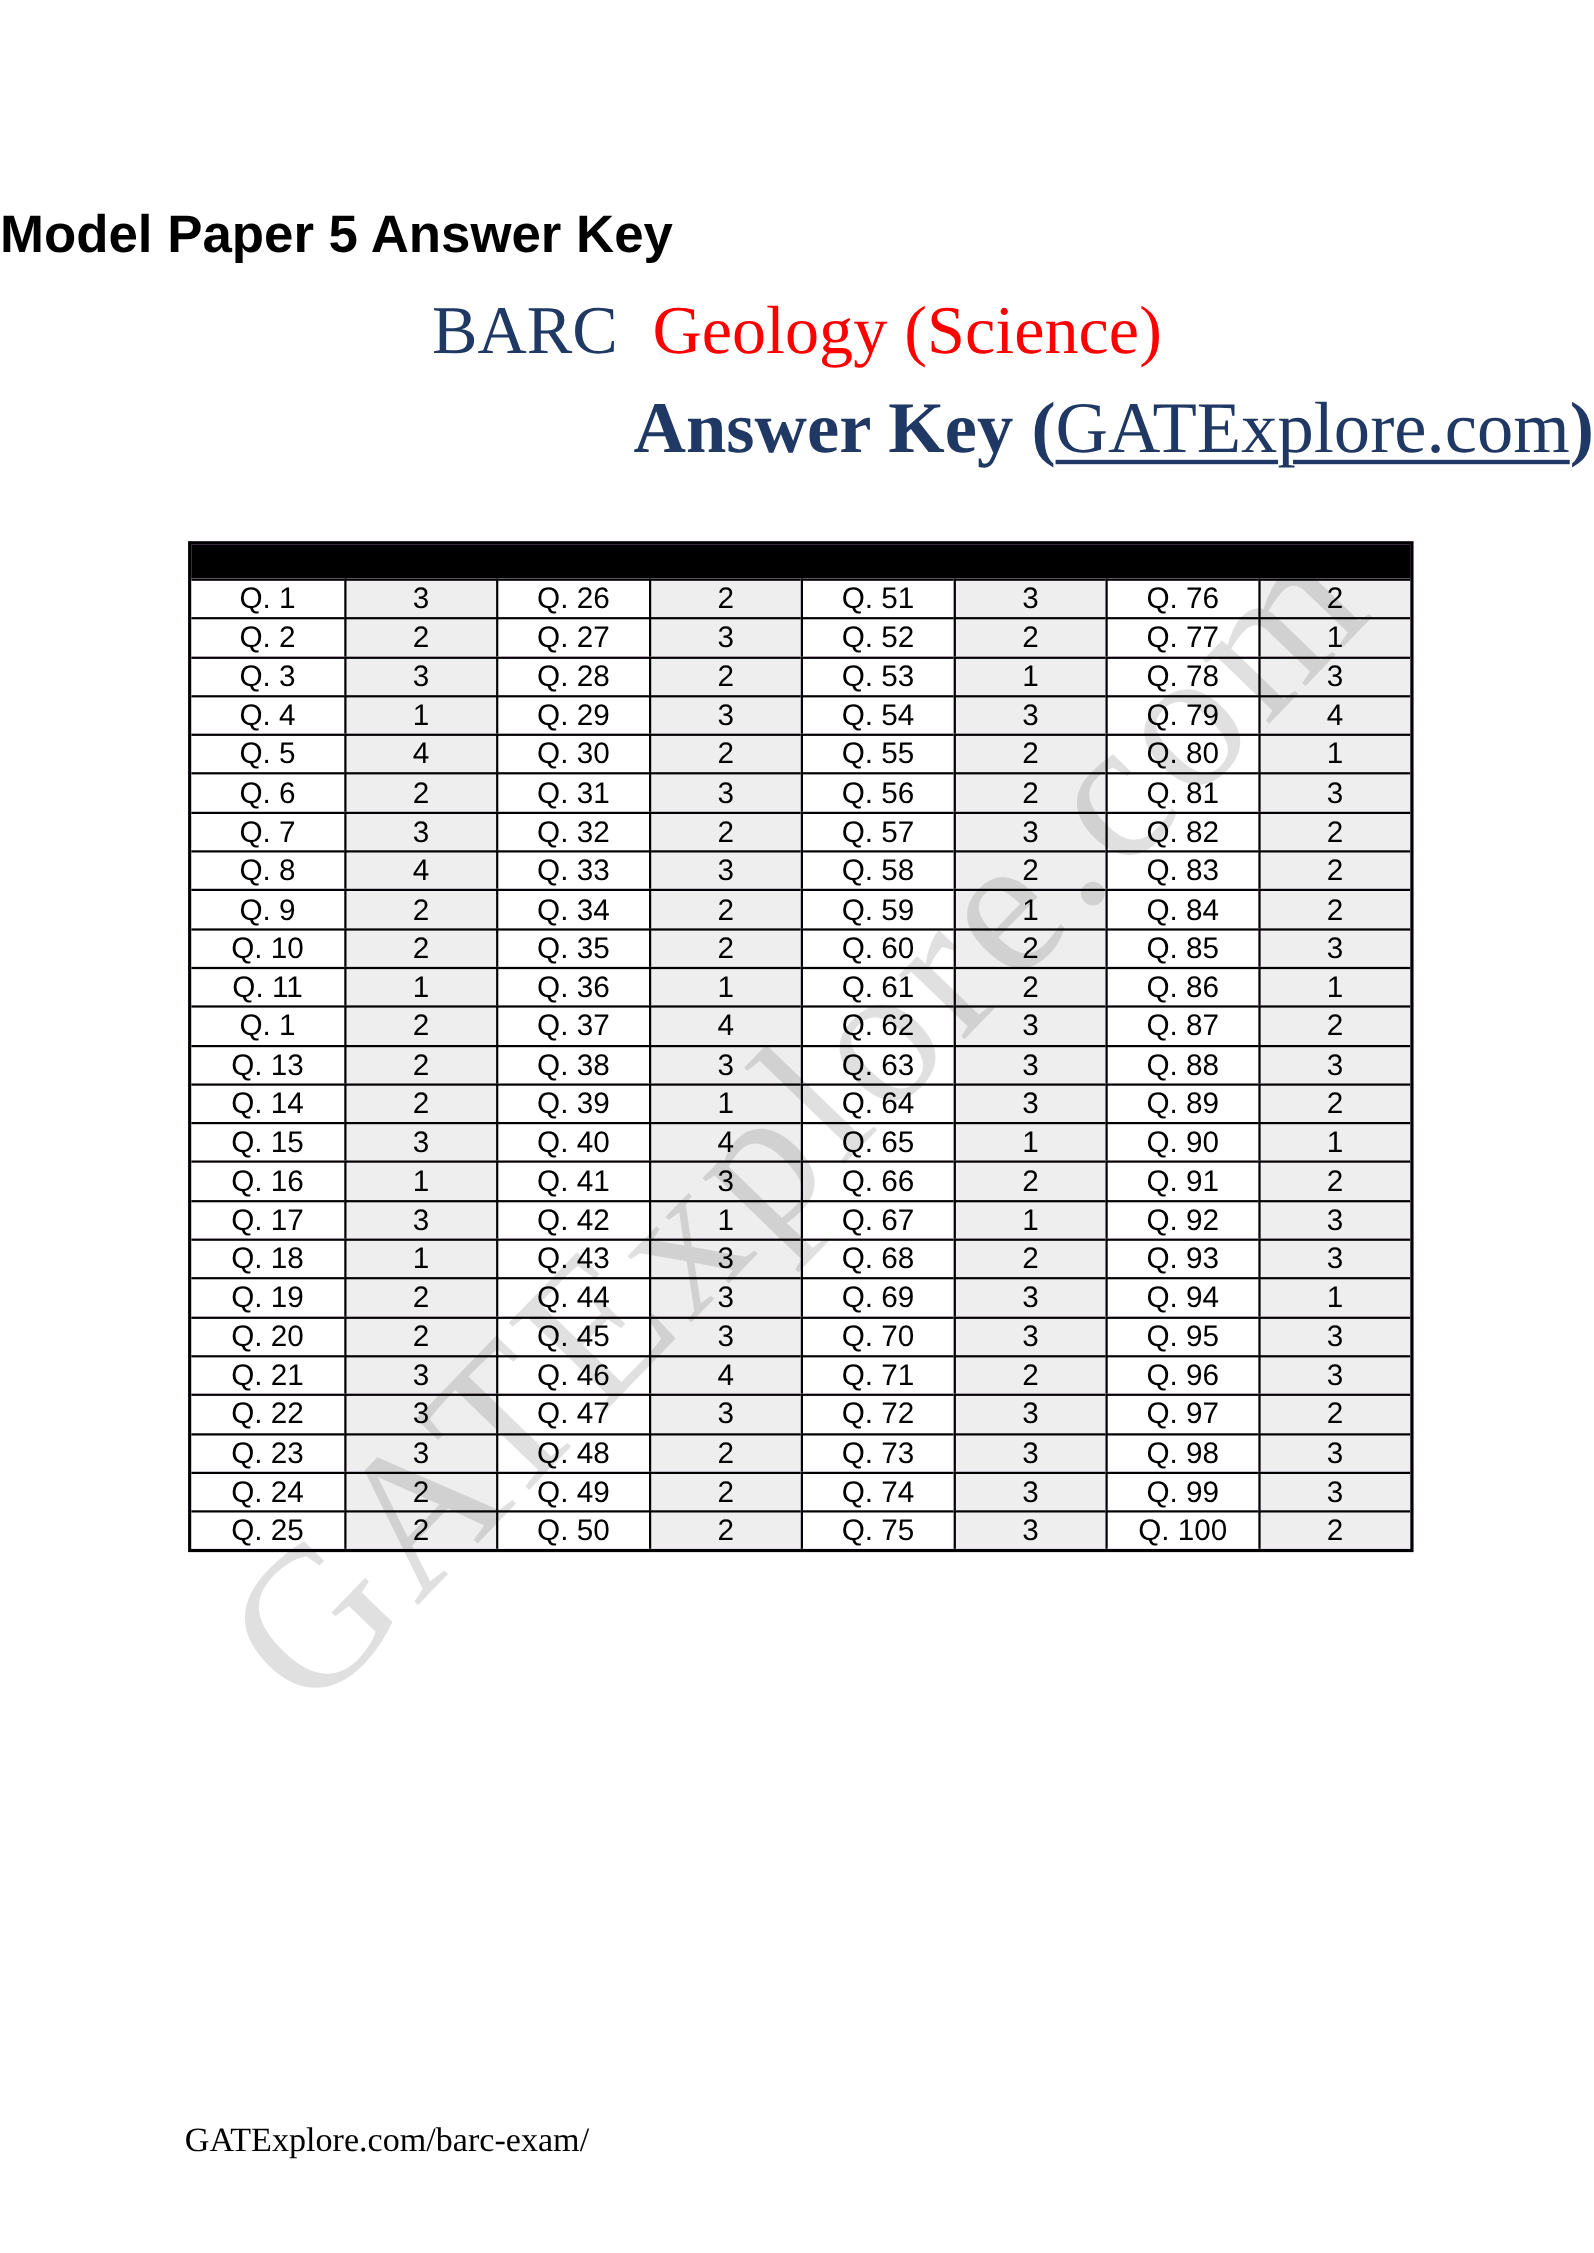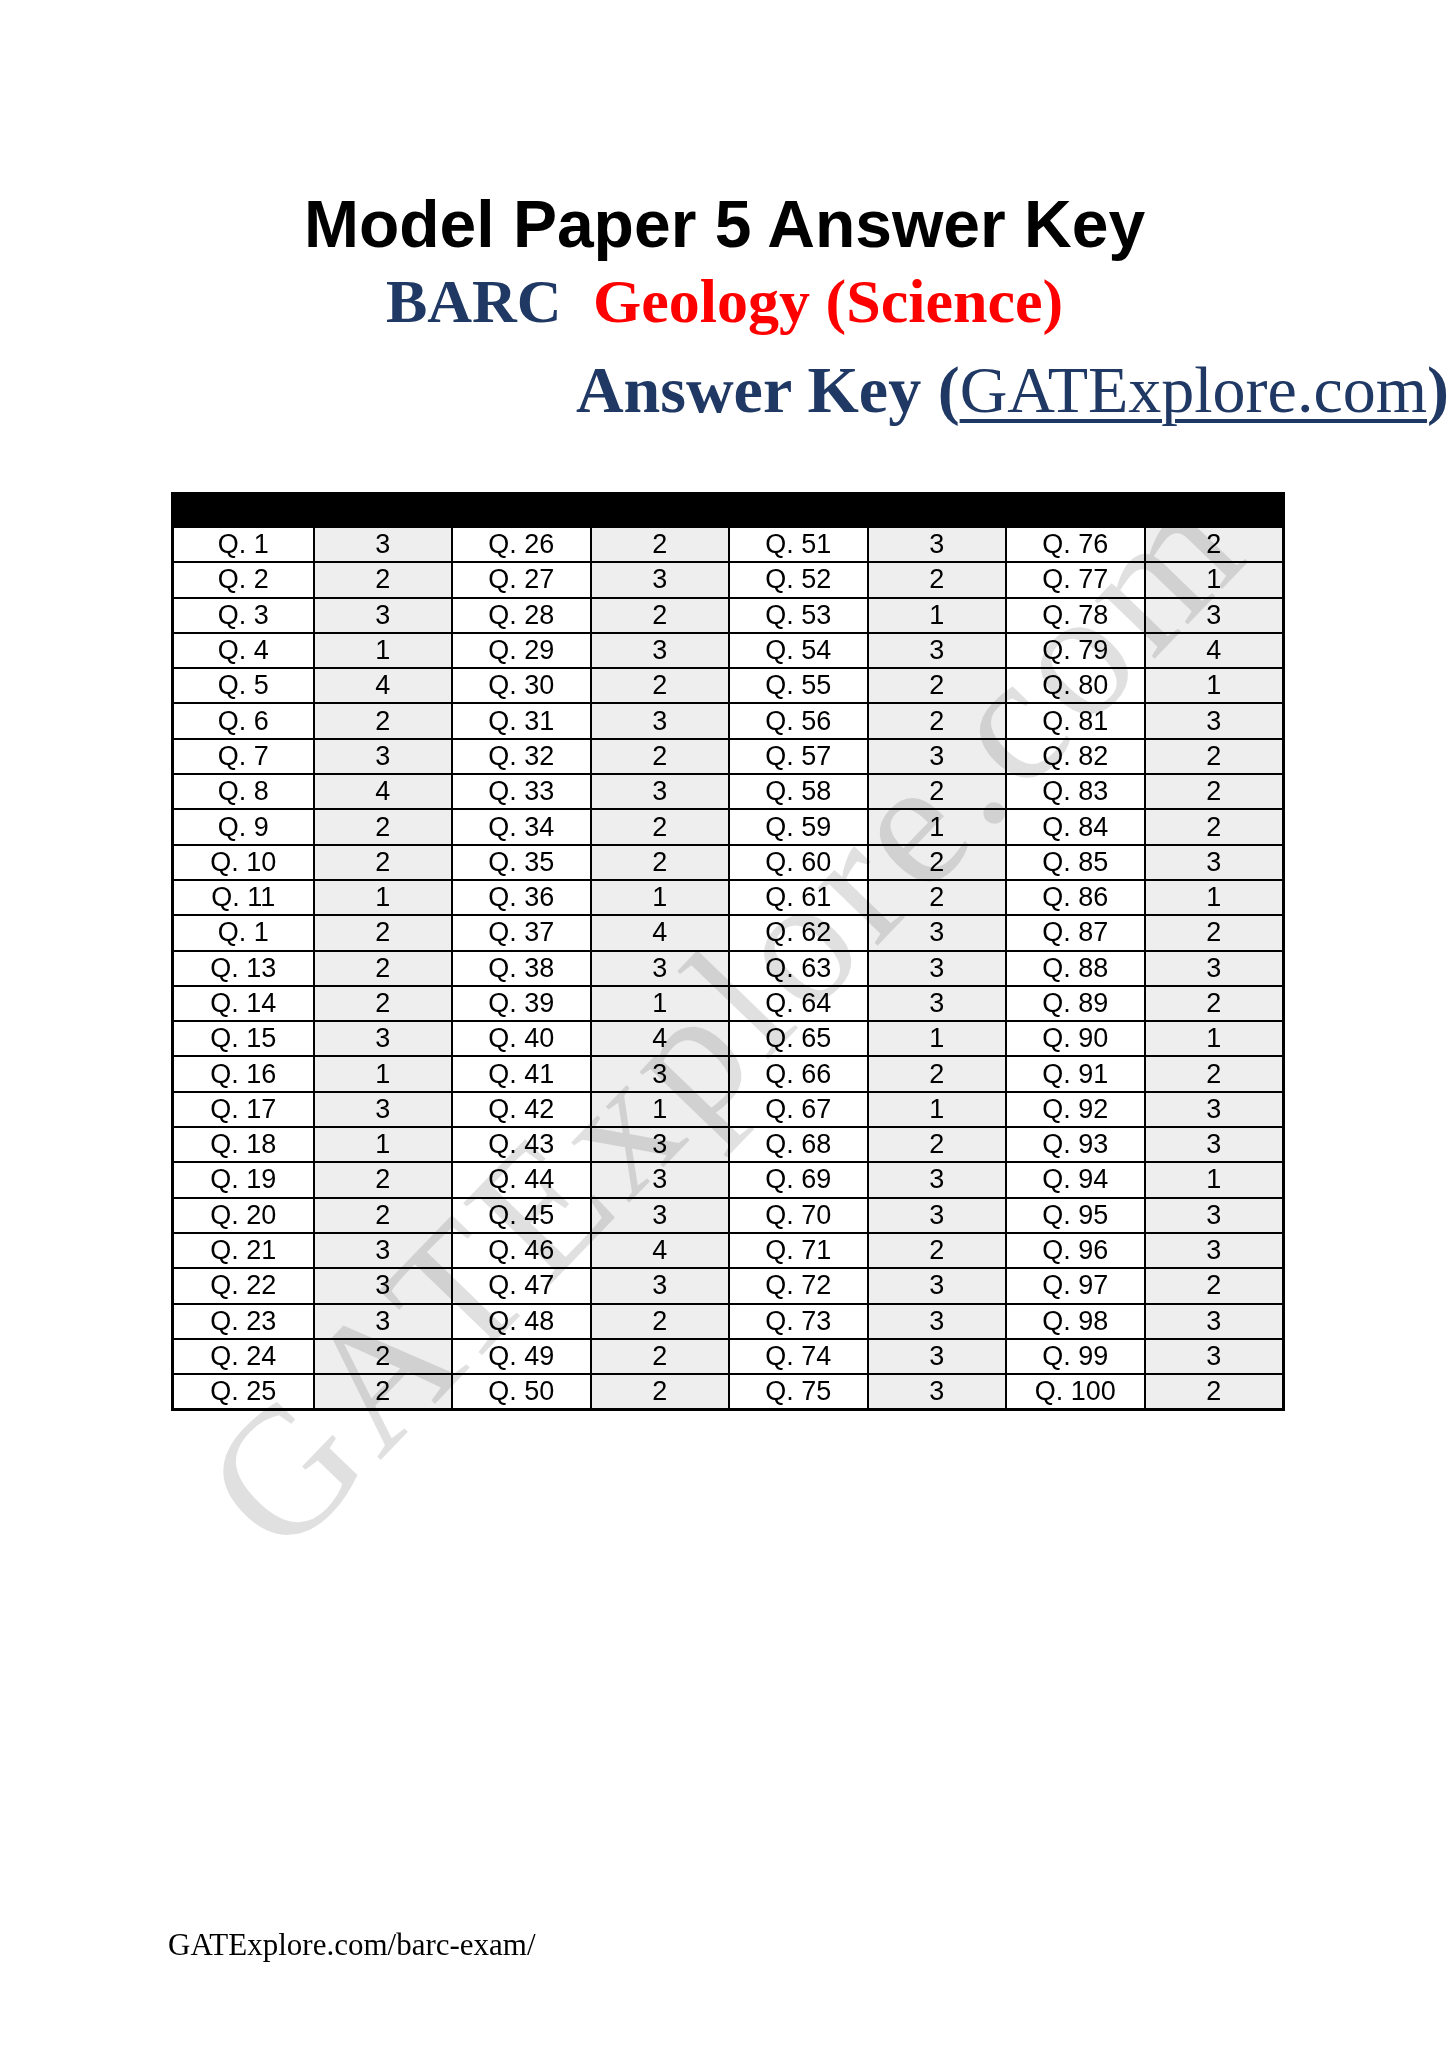--- a/index.html
+++ b/index.html
@@ -1,27 +1,27 @@
 <!DOCTYPE html>
 <html><head>
 <meta charset="utf-8">
 <style>
   html,body{margin:0;padding:0;}
   body{
     width:1449px;height:2048px;position:relative;background:#ffffff;
     font-family:"Liberation Sans",sans-serif;overflow:hidden;
   }
   .title{
-    position:absolute;top:186px;left:0;width:100%;text-align:center;
+    position:absolute;top:186px;left:0;width:100%;text-align:left;
     font-family:"Liberation Sans",sans-serif;font-weight:bold;
-    font-size:66px;color:#000000;
+    font-size:48px;color:#000000;
   }
   .line2{
     position:absolute;top:266px;left:0;width:100%;text-align:center;
-    font-family:"Liberation Serif",serif;font-weight:bold;font-size:62px;
+    font-family:"Liberation Serif",serif;font-weight:normal;font-size:62px;
   }
   .line2 .navy{color:#1f3864;}
   .line2 .red{color:#ff0000;margin-left:16px;}
   .line3{
     position:absolute;top:352px;left:0;width:100%;text-align:right;
     font-family:"Liberation Serif",serif;font-weight:bold;font-size:66px;
     color:#1f3864;
   }
   .line3 .link{
     font-weight:normal;text-decoration:underline;

